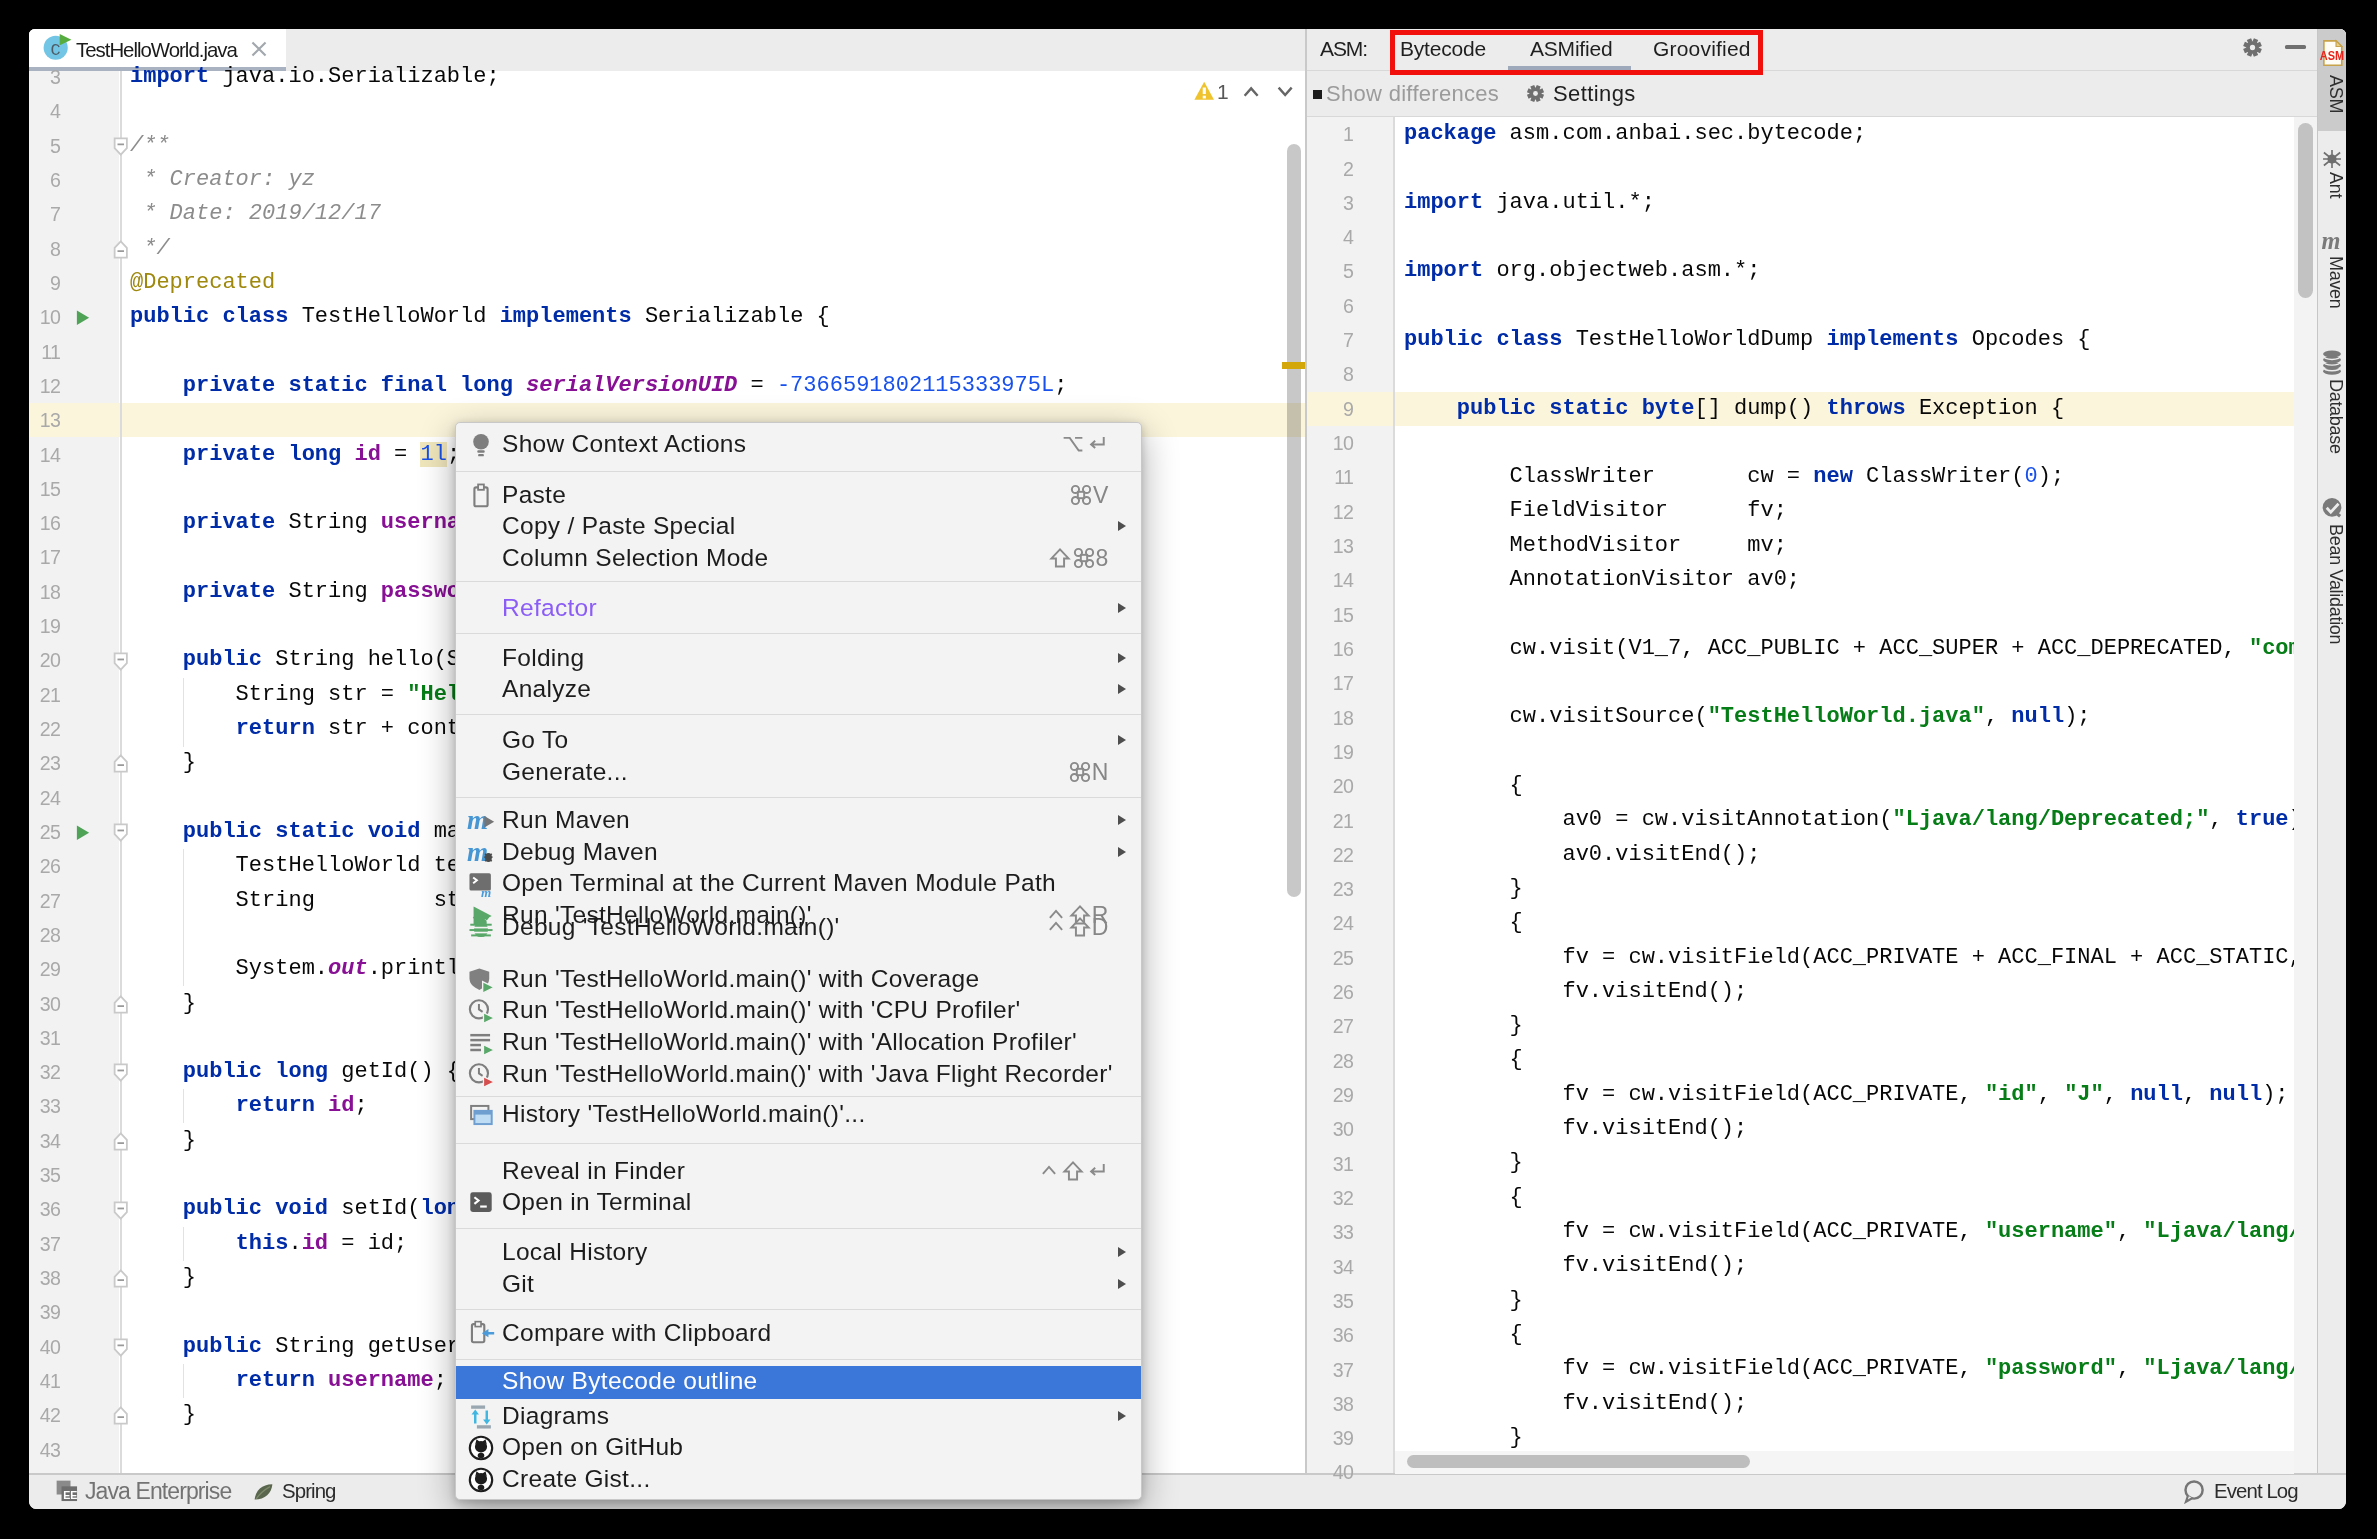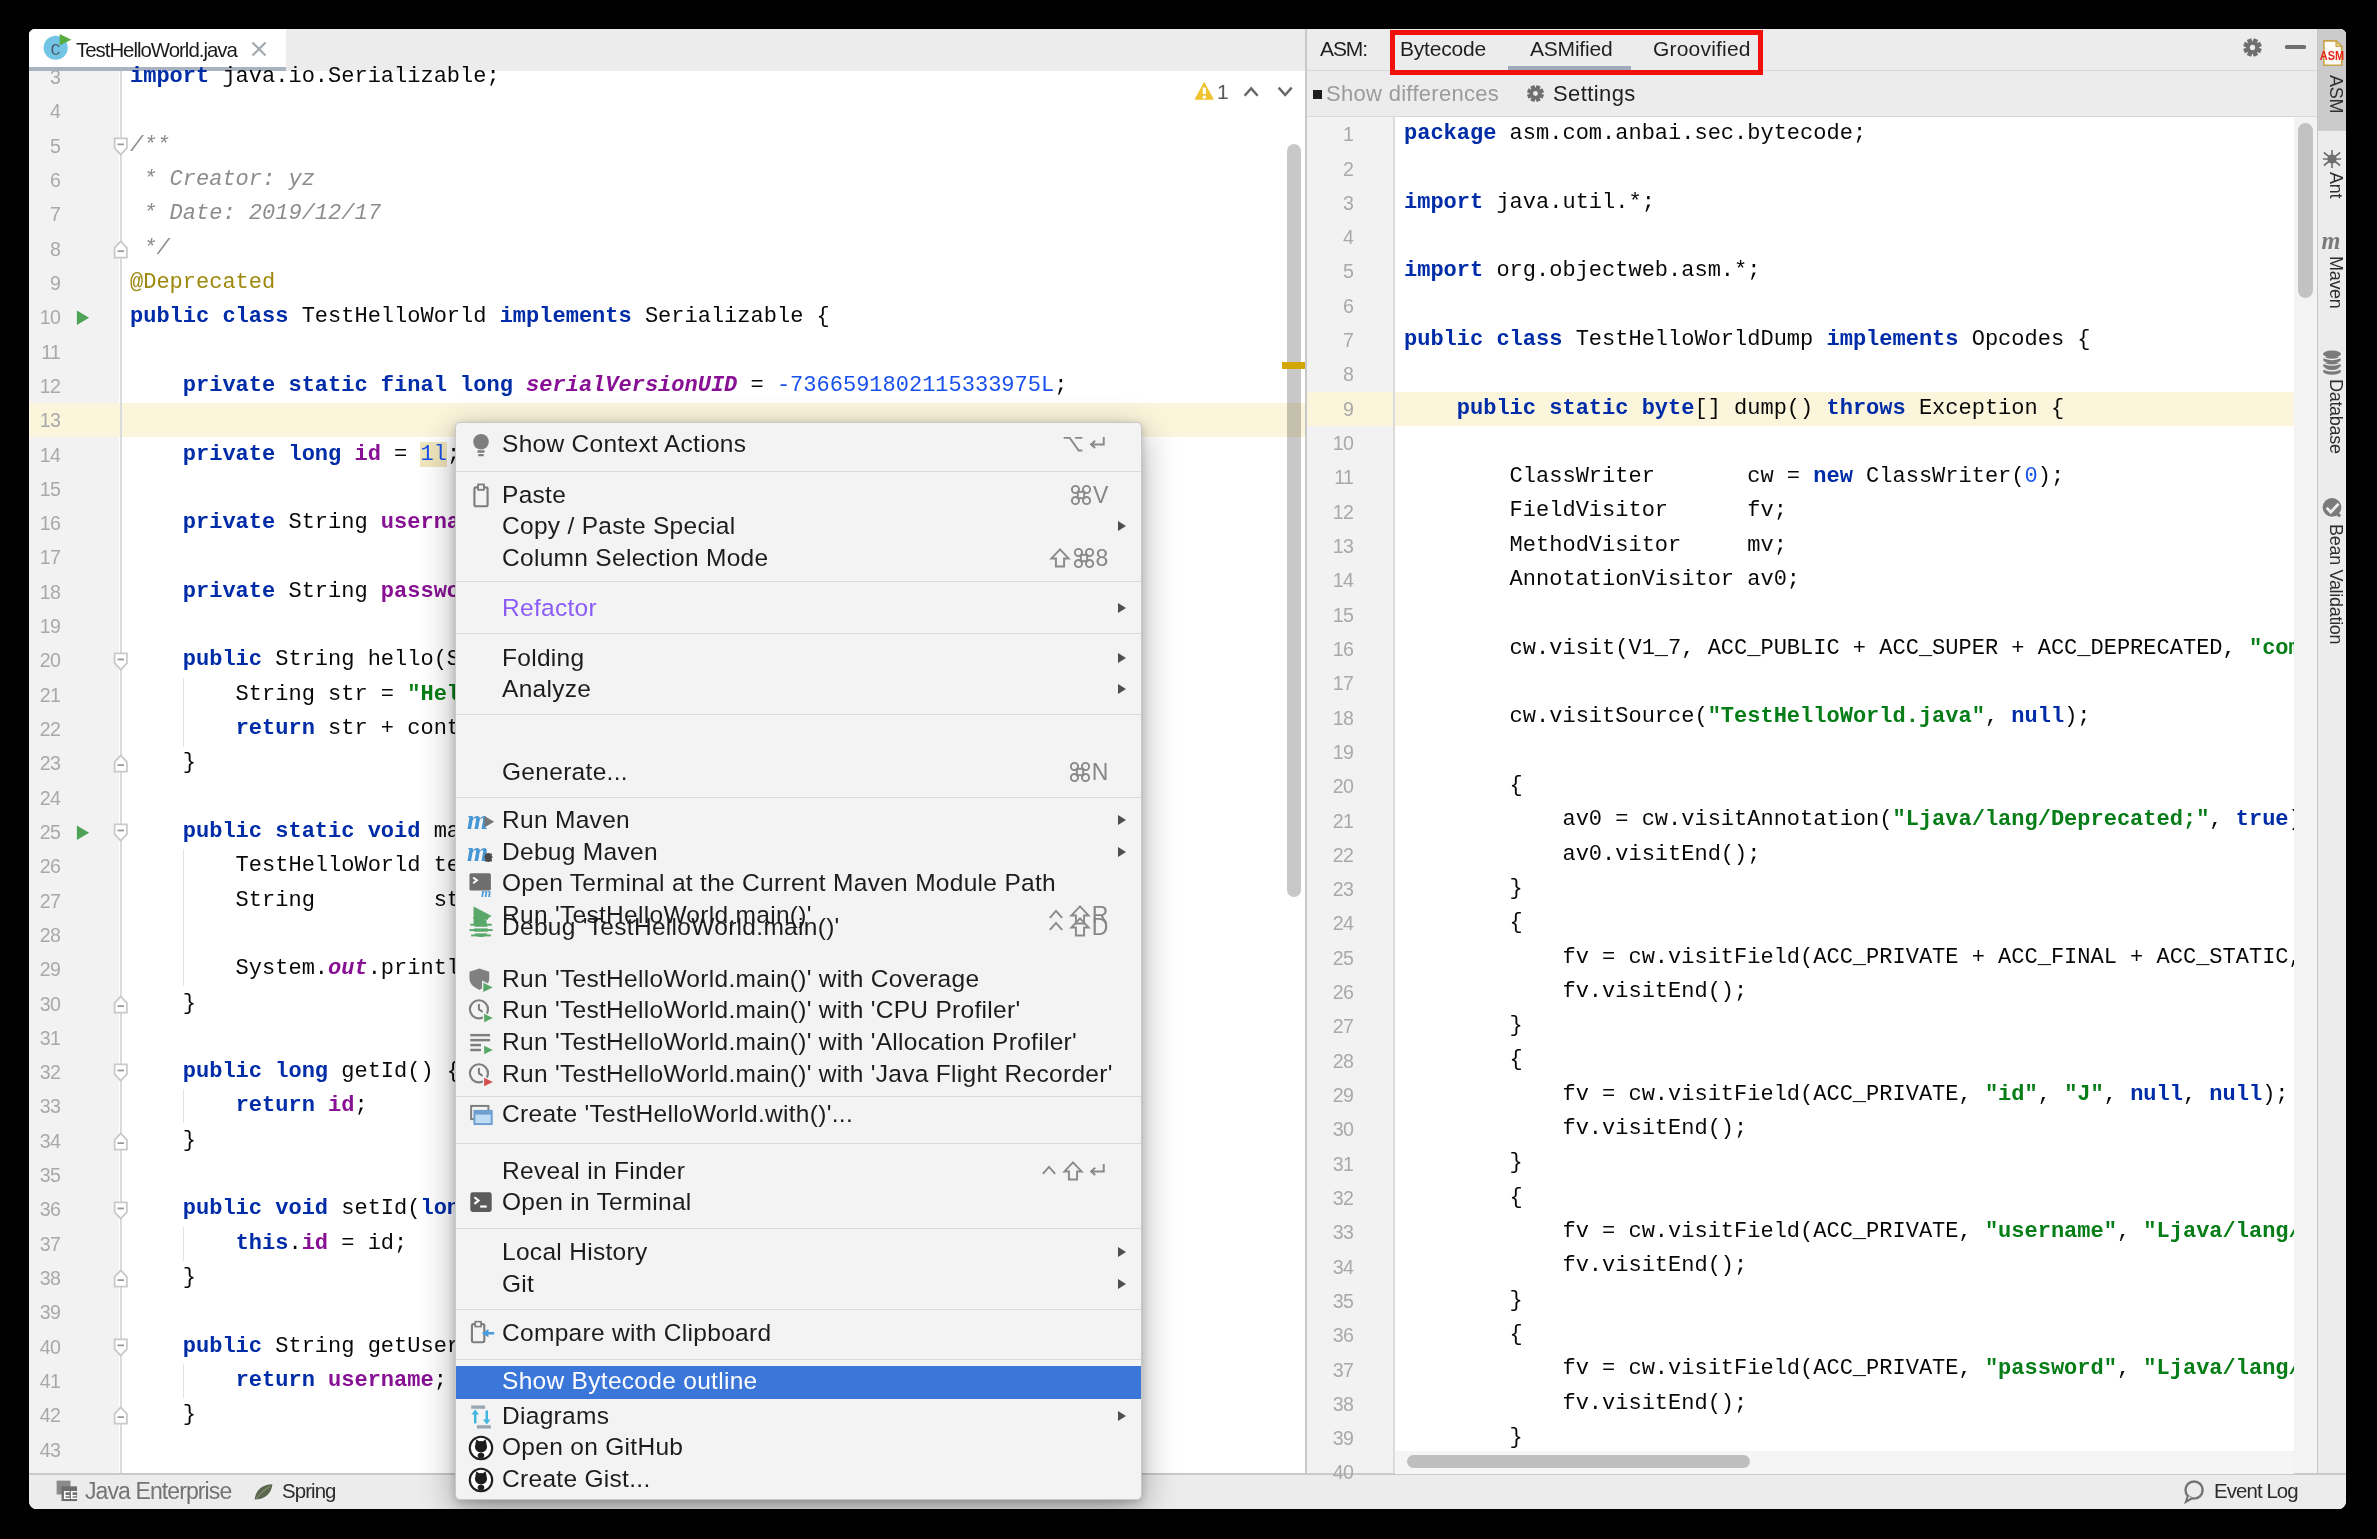--- a/index.html
+++ b/index.html
@@ -375,20 +375,24 @@
       <div class="msep" style="top:210px"></div>
       <div class="mitem" style="top:219px">
         <span class="mtext" style="color:#1c1c1c">Folding</span>
         <span class="sub"></span>
       </div>
       <div class="mitem" style="top:250px">
         <span class="mtext" style="color:#1c1c1c">Analyze</span>
         <span class="sub"></span>
       </div>
       <div class="msep" style="top:291px"></div>
+      <div class="mitem" style="top:301px">
+        <span class="mtext" style="color:#1c1c1c">Go To</span>
+        <span class="sub"></span>
+      </div>
       <div class="mitem" style="top:333px">
         <span class="mtext" style="color:#1c1c1c">Generate...</span>
         <span class="msc">
           <svg width="22" height="22" viewBox="0 0 27 27" style="margin:0 0.8px">
             <circle cx="6.7" cy="6.7" r="4.4" stroke="#8A8A8A" stroke-width="2.4" fill="none"></circle>
             <circle cx="20.3" cy="6.7" r="4.4" stroke="#8A8A8A" stroke-width="2.4" fill="none"></circle>
             <circle cx="6.7" cy="20.3" r="4.4" stroke="#8A8A8A" stroke-width="2.4" fill="none"></circle>
             <circle cx="20.3" cy="20.3" r="4.4" stroke="#8A8A8A" stroke-width="2.4" fill="none"></circle>
             <rect x="9.6" y="9.6" width="7.8" height="7.8" stroke="#8A8A8A" stroke-width="2.4" fill="none"></rect>
           </svg>
@@ -502,21 +506,21 @@
           </svg></span>
         <span class="mtext" style="color:#1c1c1c">Run 'TestHelloWorld.main()' with 'Java Flight Recorder'</span>
       </div>
       <div class="msep" style="top:673px"></div>
       <div class="mitem" style="top:675px">
         <span class="micon"><svg width="28" height="28" viewBox="0 0 34 34">
             <rect x="5" y="6" width="21" height="16" fill="none" stroke="#7E7E7E" stroke-width="2.4"></rect>
             <rect x="9" y="12" width="21" height="16" fill="#BFDCF5" stroke="#6E9FD0" stroke-width="2.4"></rect>
             <rect x="9" y="12" width="21" height="4.5" fill="#6E9FD0"></rect>
           </svg></span>
-        <span class="mtext" style="color:#1c1c1c">Create 'TestHelloWorld.with()'...</span>
+        <span class="mtext" style="color:#1c1c1c">History 'TestHelloWorld.main()'...</span>
       </div>
       <div class="msep" style="top:720px"></div>
       <div class="mitem" style="top:732px">
         <span class="mtext" style="color:#1c1c1c">Reveal in Finder</span>
         <span class="msc">
           <svg width="22" height="22" viewBox="0 0 27 27" style="margin:0 0.8px">
             <path d="M6 17 L13.5 8.5 L21 17" stroke="#8A8A8A" stroke-width="2.4" fill="none"></path>
           </svg>
           <svg width="22" height="22" viewBox="0 0 27 27" style="margin:0 0.8px">
             <path d="M13.5 3 L24 14 H18.5 V24 H8.5 V14 H3 Z" stroke="#8A8A8A" stroke-width="2.4" fill="none"></path>

